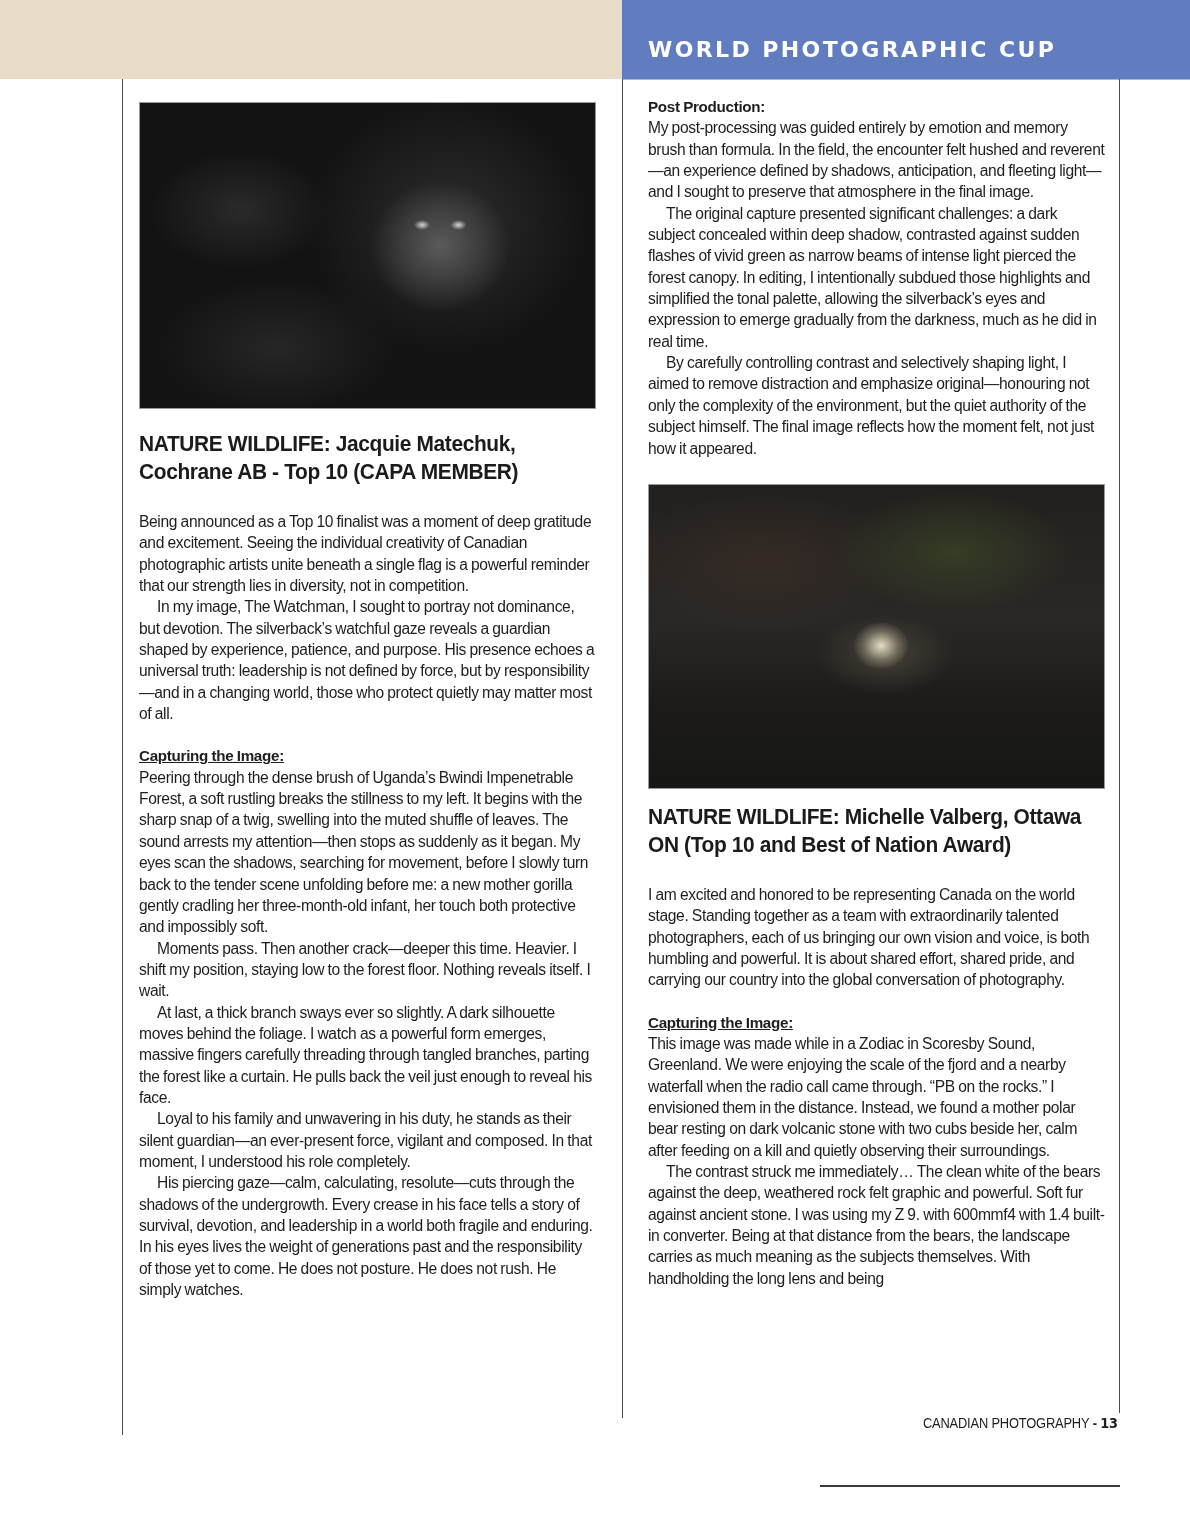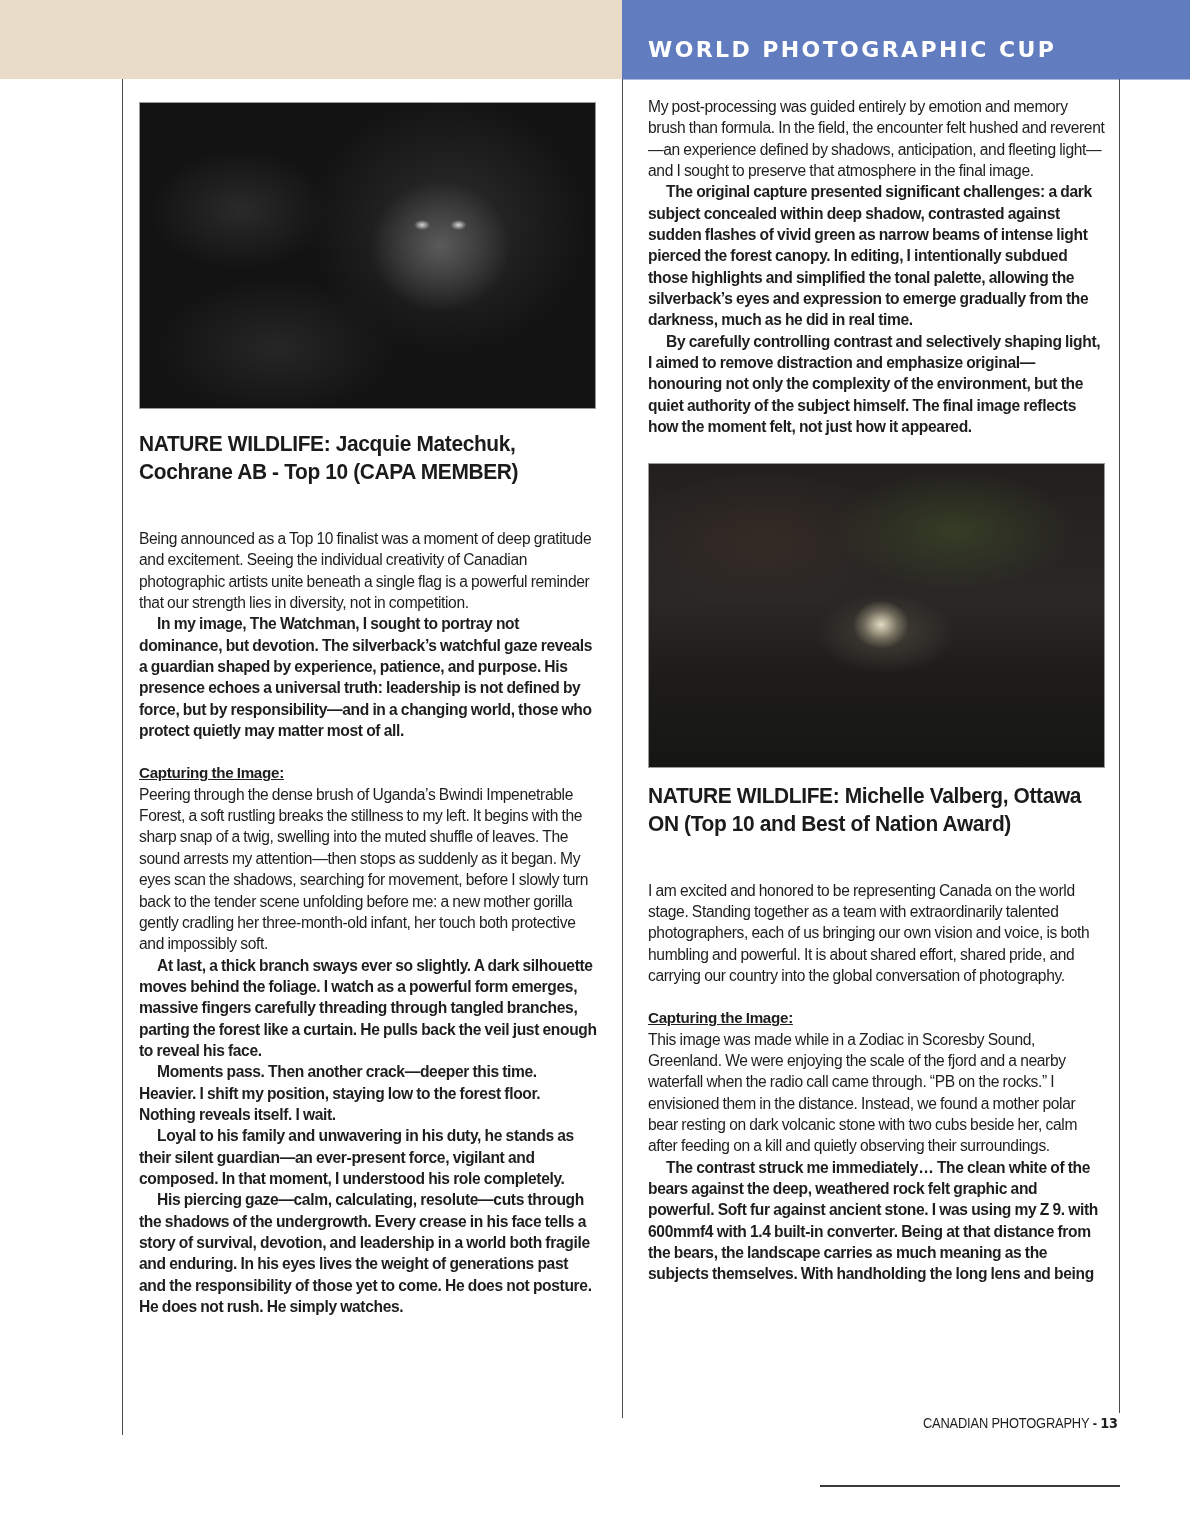--- a/index.html
+++ b/index.html
@@ -65,25 +65,25 @@
   }
   .col-left .heading { margin-top: 21px; }
   .col-right .heading { margin-top: 14px; }
 
   .body-text {
     font-family: "Liberation Sans", sans-serif; font-size: 15.6px;
     line-height: 21.35px; color: #1e1e1e;
     letter-spacing: -0.35px; word-spacing: -0.5px;
   }
   .para { margin: 0; }
-  .para.indent { text-indent: 18px; font-weight: bold; }
+  .para.indent { text-indent: 18px; }
   .subhead {
     font-weight: bold; margin: 0; font-size: 15.2px; letter-spacing: -0.3px;
   }
-  .gap-head { margin-top: 42px; }
+  .gap-head { margin-top: 25px; }
   .gap-sub { margin-top: 21px; text-decoration: underline; }
 
   .footer {
     position: absolute; right: 72px; top: 1415px;
     font-family: "Liberation Sans", sans-serif; font-size: 14px;
     color: #1e1e1e; letter-spacing: -0.2px; white-space: nowrap;
     transform: scaleX(0.92); transform-origin: right top;
   }
   .footer .sep { font-weight: bold; }
   .footer .page { font-weight: bold; font-family: "DejaVu Sans", sans-serif; font-size: 14px; }
@@ -108,29 +108,30 @@
   <div class="photo photo-gorilla" title="The Watchman"></div>
 
   <h2 class="heading">NATURE WILDLIFE: Jacquie Matechuk, Cochrane AB - Top 10 (CAPA MEMBER)</h2>
 
   <div class="body-text gap-head">
     <p class="para">Being announced as a Top 10 finalist was a moment of deep gratitude and excitement. Seeing the individual creativity of Canadian photographic artists unite beneath a single flag is a powerful reminder that our strength lies in diversity, not in competition.</p>
     <p class="para indent">In my image, The Watchman, I sought to portray not dominance, but devotion. The silverback’s watchful gaze reveals a guardian shaped by experience, patience, and purpose. His presence echoes a universal truth: leadership is not defined by force, but by responsibility—and in a changing world, those who protect quietly may matter most of all.</p>
 
     <p class="subhead gap-sub">Capturing the Image:</p>
     <p class="para">Peering through the dense brush of Uganda’s Bwindi Impenetrable Forest, a soft rustling breaks the stillness to my left. It begins with the sharp snap of a twig, swelling into the muted shuffle of leaves. The sound arrests my attention—then stops as suddenly as it began. My eyes scan the shadows, searching for movement, before I slowly turn back to the tender scene unfolding before me: a new mother gorilla gently cradling her three-month-old infant, her touch both protective and impossibly soft.</p>
+    <p class="para indent">Moments pass. Then another crack—deeper this time. Heavier. I shift my position, staying low to the forest floor. Nothing reveals itself. I wait.</p>
     <p class="para indent">At last, a thick branch sways ever so slightly. A dark silhouette moves behind the foliage. I watch as a powerful form emerges, massive fingers carefully threading through tangled branches, parting the forest like a curtain. He pulls back the veil just enough to reveal his face.</p>
-    <p class="para indent">Moments pass. Then another crack—deeper this time. Heavier. I shift my position, staying low to the forest floor. Nothing reveals itself. I wait.</p>
     <p class="para indent">Loyal to his family and unwavering in his duty, he stands as their silent guardian—an ever-present force, vigilant and composed. In that moment, I understood his role completely.</p>
     <p class="para indent">His piercing gaze—calm, calculating, resolute—cuts through the shadows of the undergrowth. Every crease in his face tells a story of survival, devotion, and leadership in a world both fragile and enduring. In his eyes lives the weight of generations past and the responsibility of those yet to come. He does not posture. He does not rush. He simply watches.</p>
   </div>
 </div>
 
 <div class="col col-right">
   <div class="body-text">
+    <p class="subhead">Post Production:</p>
     <p class="para">My post-processing was guided entirely by emotion and memory brush than formula. In the field, the encounter felt hushed and reverent—an experience defined by shadows, anticipation, and fleeting light—and I sought to preserve that atmosphere in the final image.</p>
     <p class="para indent">The original capture presented significant challenges: a dark subject concealed within deep shadow, contrasted against sudden flashes of vivid green as narrow beams of intense light pierced the forest canopy. In editing, I intentionally subdued those highlights and simplified the tonal palette, allowing the silverback’s eyes and expression to emerge gradually from the darkness, much as he did in real time.</p>
     <p class="para indent">By carefully controlling contrast and selectively shaping light, I aimed to remove distraction and emphasize original—honouring not only the complexity of the environment, but the quiet authority of the subject himself. The final image reflects how the moment felt, not just how it appeared.</p>
   </div>
 
   <div class="photo photo-bears" style="margin-top:25px;" title="Polar bears on dark volcanic stone"></div>
 
   <h2 class="heading">NATURE WILDLIFE: Michelle Valberg, Ottawa ON (Top 10 and Best of Nation Award)</h2>
 
   <div class="body-text gap-head">

